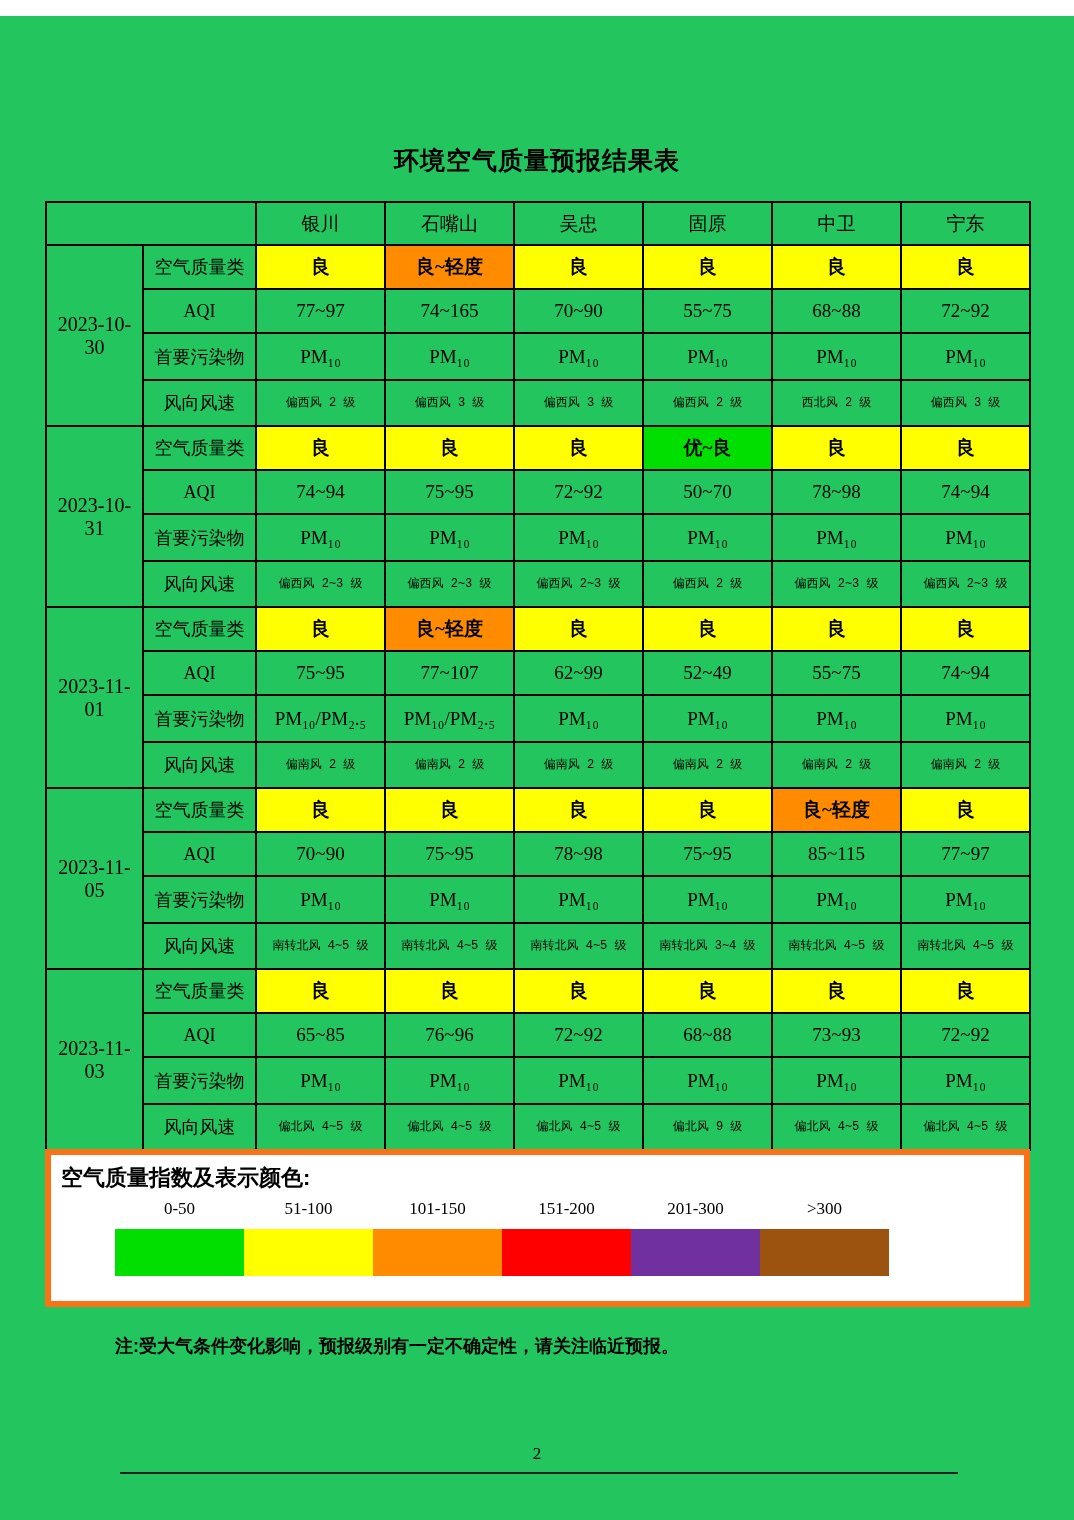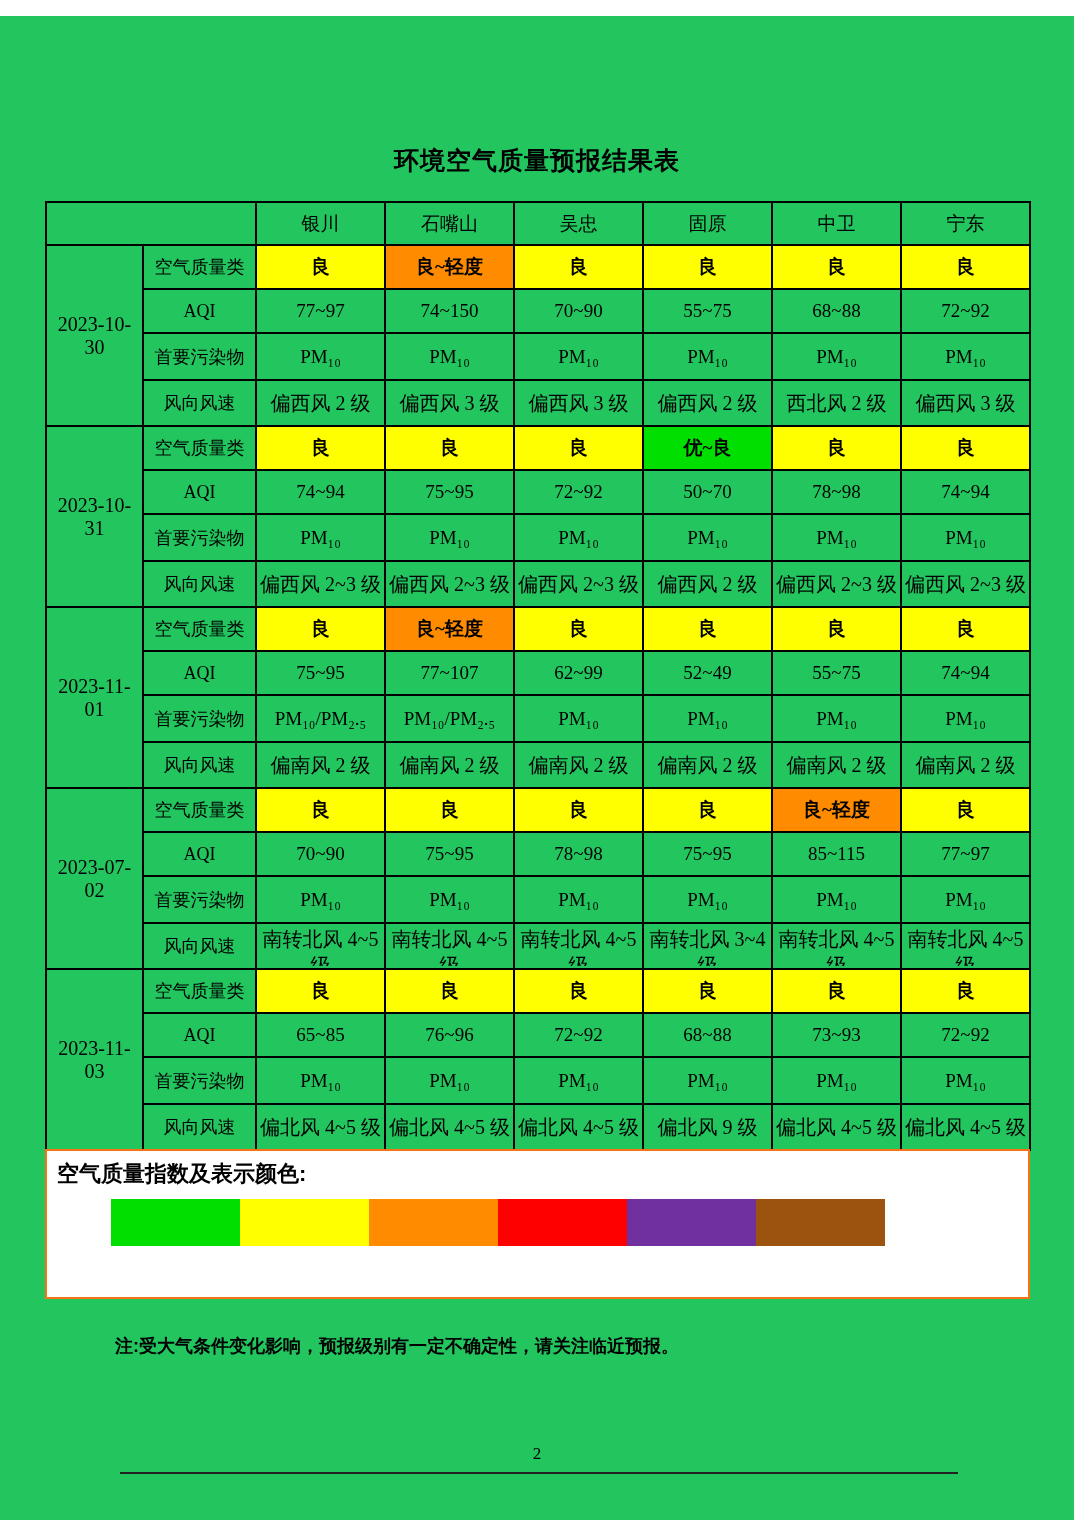--- a/index.html
+++ b/index.html
@@ -20,24 +20,24 @@
   .col-date{width:97px;}
   .col-label{width:113px;}
   .col-city{width:129px;}
   th.city{height:41px;font-size:19px;font-weight:normal;}
   td.corner{height:41px;}
   td.date{font-size:20px;}
   td.rlabel{font-size:18px;}
   td.quality{height:42px;font-size:19px;font-weight:bold;}
   td.aqi{height:42px;font-size:19px;}
   td.pollutant{height:45px;font-size:19px;}
-  td.wind{height:44px;font-size:20px;}
+  td.wind{height:44px;font-size:12px;font-family:Liberation Mono, monospace;}
   .wind-inner{line-height:26px;max-height:40px;overflow:hidden;}
   .legend{
-    margin-top:-2px;border:2px solid #f97316;height:146px;background:#fff;
+    margin-top:-2px;border:6px solid #f97316;height:146px;background:#fff;
   }
   .legend-title{
     font-family:"Liberation Sans","DejaVu Sans",sans-serif;
     font-size:22px;font-weight:bold;padding:8px 0 0 10px;
   }
   .legend-scale{margin-left:64px;width:774px;}
   .legend-labels{display:flex;margin-top:6px;}
   .legend-label{flex:1;text-align:center;font-size:17px;}
   .legend-bar{display:flex;margin-top:10px;height:47px;}
   .legend-swatch{flex:1;}
@@ -90,21 +90,21 @@
             <td class="quality" style="background: rgb(255, 255, 0);">良</td>
             <td class="quality" style="background: rgb(255, 140, 0);">良~轻度</td>
             <td class="quality" style="background: rgb(255, 255, 0);">良</td>
             <td class="quality" style="background: rgb(255, 255, 0);">良</td>
             <td class="quality" style="background: rgb(255, 255, 0);">良</td>
             <td class="quality" style="background: rgb(255, 255, 0);">良</td>
           </tr>
           <tr>
             <td class="rlabel">AQI</td>
             <td class="aqi">77~97</td>
-            <td class="aqi">74~150</td>
+            <td class="aqi">74~165</td>
             <td class="aqi">70~90</td>
             <td class="aqi">55~75</td>
             <td class="aqi">68~88</td>
             <td class="aqi">72~92</td>
           </tr>
           <tr>
             <td class="rlabel">首要污染物</td>
             <td class="pollutant">PM₁₀</td>
             <td class="pollutant">PM₁₀</td>
             <td class="pollutant">PM₁₀</td>
@@ -225,21 +225,21 @@
               <div class="wind-inner">偏南风 2 级</div>
             </td>
             <td class="wind">
               <div class="wind-inner">偏南风 2 级</div>
             </td>
             <td class="wind">
               <div class="wind-inner">偏南风 2 级</div>
             </td>
           </tr>
           <tr>
-            <td class="date" rowspan="4">2023-07-02</td>
+            <td class="date" rowspan="4">2023-11-05</td>
             <td class="rlabel">空气质量类</td>
             <td class="quality" style="background: rgb(255, 255, 0);">良</td>
             <td class="quality" style="background: rgb(255, 255, 0);">良</td>
             <td class="quality" style="background: rgb(255, 255, 0);">良</td>
             <td class="quality" style="background: rgb(255, 255, 0);">良</td>
             <td class="quality" style="background: rgb(255, 140, 0);">良~轻度</td>
             <td class="quality" style="background: rgb(255, 255, 0);">良</td>
           </tr>
           <tr>
             <td class="rlabel">AQI</td>
@@ -328,20 +328,28 @@
             <td class="wind">
               <div class="wind-inner">偏北风 4~5 级</div>
             </td>
           </tr>
         </tbody>
     </table>
 
     <div class="legend">
       <div class="legend-title">空气质量指数及表示颜色:</div>
       <div class="legend-scale">
+        <div class="legend-labels">
+            <div class="legend-label">0-50</div>
+            <div class="legend-label">51-100</div>
+            <div class="legend-label">101-150</div>
+            <div class="legend-label">151-200</div>
+            <div class="legend-label">201-300</div>
+            <div class="legend-label">&gt;300</div>
+          </div>
         <div class="legend-bar">
             <div class="legend-swatch" style="background: rgb(0, 223, 0);"></div>
             <div class="legend-swatch" style="background: rgb(255, 255, 0);"></div>
             <div class="legend-swatch" style="background: rgb(255, 140, 0);"></div>
             <div class="legend-swatch" style="background: rgb(255, 0, 0);"></div>
             <div class="legend-swatch" style="background: rgb(112, 48, 160);"></div>
             <div class="legend-swatch" style="background: rgb(156, 83, 15);"></div>
           </div>
       </div>
     </div>

